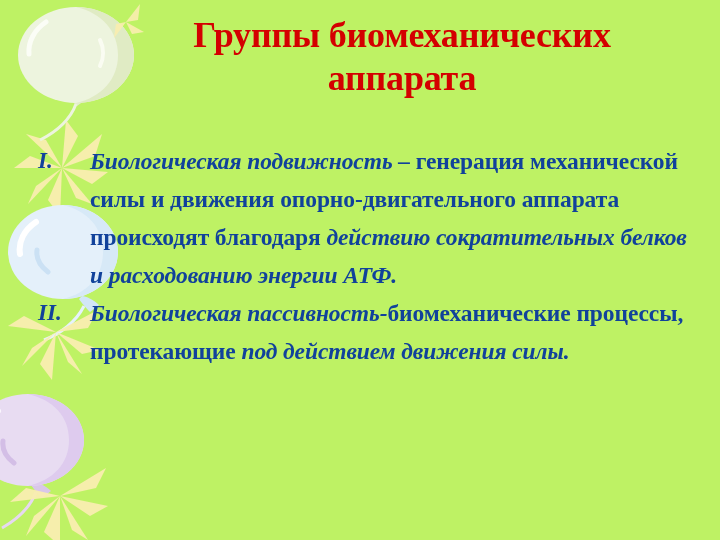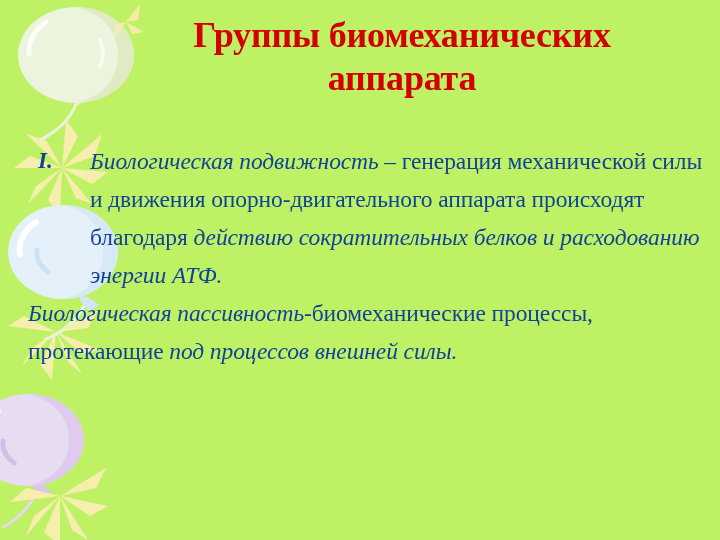--- a/index.html
+++ b/index.html
@@ -63,21 +63,21 @@
     font-style: italic;
     font-size: 23px;
     line-height: 38px;
     text-align: left;
     padding-left: 10px;
     box-sizing: border-box;
   }
   .item-text {
     flex: 1 1 auto;
     color: #11429B;
-    font-weight: normal;
+    font-weight: bold;
     font-size: 23.5px;
     line-height: 38px;
     letter-spacing: -0.1px;
   }
   .item-text .it { font-style: italic; }
   .item-text .ro { font-style: normal; }
 </style>
 </head>
 <body>
 
@@ -165,20 +165,21 @@
   <div id="body-list">
 
     <div class="list-item">
       <div class="marker">I.</div>
       <div class="item-text">
         <span class="it">Биологическая подвижность – </span><span class="ro">генерация механической силы и движения опорно-двигательного аппарата происходят благодаря </span><span class="it">действию сократительных белков и расходованию энергии АТФ.</span>
       </div>
     </div>
 
     <div class="list-item">
+      <div class="marker">II.</div>
       <div class="item-text">
-        <span class="it">Биологическая пассивность-</span><span class="ro">биомеханические процессы, протекающие </span><span class="it">под процессов внешней силы.</span>
+        <span class="it">Биологическая пассивность-</span><span class="ro">биомеханические процессы, протекающие </span><span class="it">под действием движения силы.</span>
       </div>
     </div>
 
   </div>
 
 </div>
 
 </body></html>

